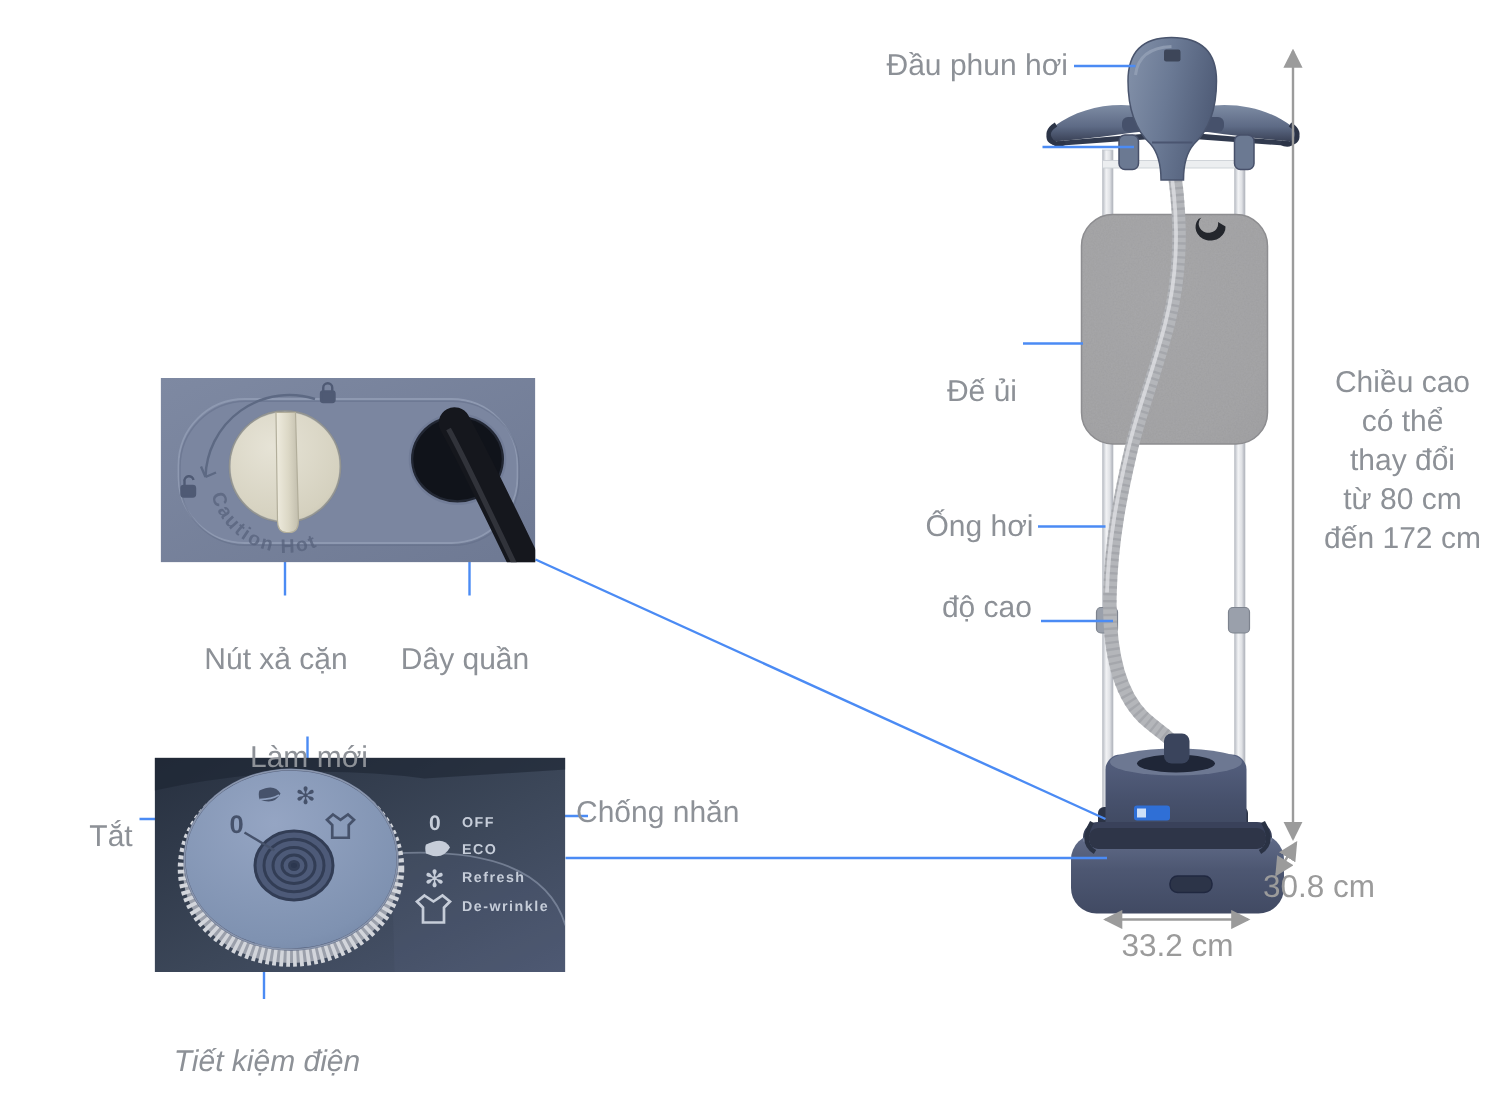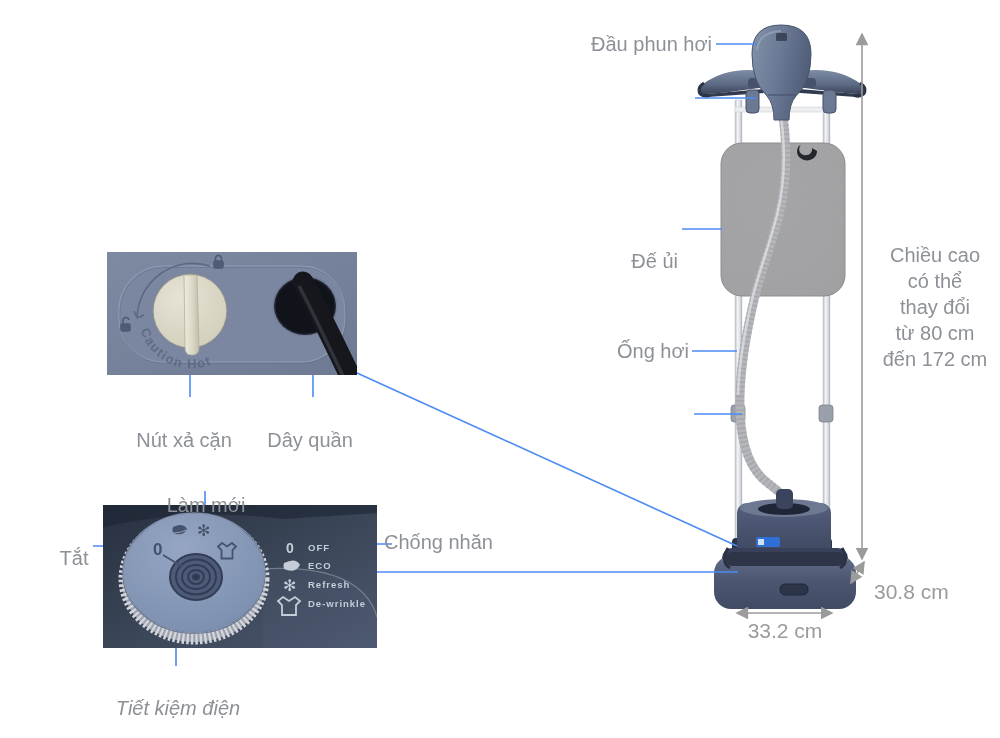--- a/index.html
+++ b/index.html
@@ -277,31 +277,32 @@
           <text x="205" y="102" font-size="9.5" font-weight="bold" letter-spacing="1" fill="#c6cdd9">De-wrinkle</text>
         </g>
       </g>
     </svg>
   </div>
 
   <div class="callout right" style="right:288px;top:33px;margin-left:24px;">Đầu phun hơi</div>
   <div class="callout right" style="right:322px;top:218px;margin-top:32px;">Đế ủi</div>
   <div class="callout right" style="right:311px;top:340px;">Ống hơi</div>
   <div class="callout right" style="right:312px;top:393px;line-height:24px;">
+    <div>độ cao</div>
   </div>
   <div class="callout center" style="left:184px;top:400px;">Nút xả cặn</div>
   <div class="callout center" style="left:310px;top:400px;">Dây quần</div>
   <div class="callout center" style="left:206px;top:465px;">Làm mới</div>
   <div class="callout center" style="left:74px;top:518px;">Tắt</div>
   <div class="callout" style="left:384px;top:531px;">Chống nhăn</div>
   <div class="callout center" style="left:178px;top:668px;font-style:italic;">Tiết kiệm điện</div>
 
   <div class="height-note">
     <div>Chiều cao</div>
     <div>có thể</div>
     <div>thay đổi</div>
     <div>từ 80 cm</div>
     <div>đến 172 cm</div>
   </div>
-  <div class="dim-text" style="left:874px;top:580px;">30.8 cm</div>
+  <div class="dim-text" style="left:842px;top:580px;">30.8 cm</div>
   <div class="dim-text" style="left:785px;top:619px;transform:translateX(-50%);">33.2 cm</div>
 
 </div>
 
 </body></html>

